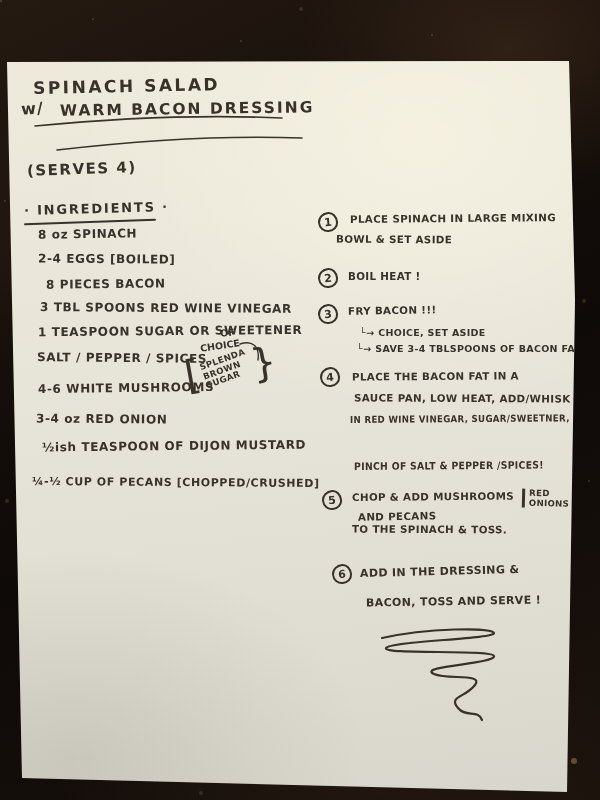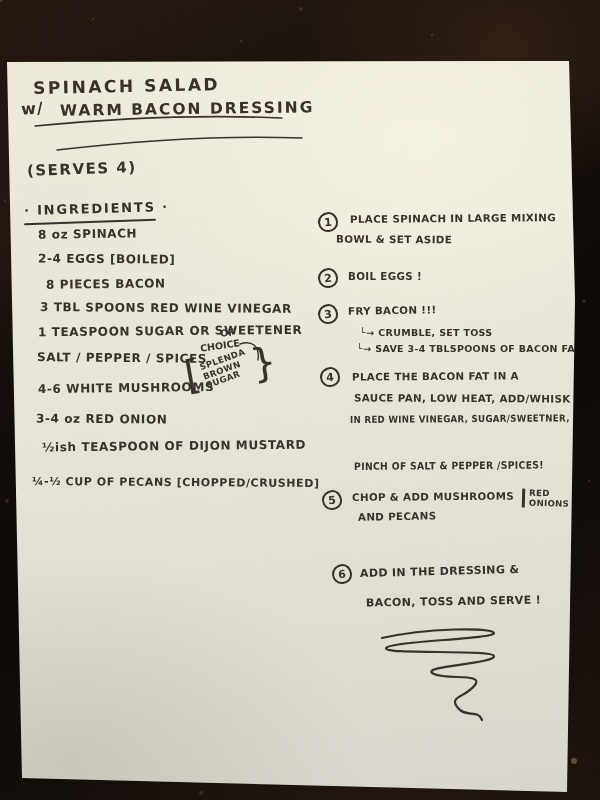--- a/index.html
+++ b/index.html
@@ -109,42 +109,43 @@
         <span>SUGAR</span>
       </span>
       <span class="brack-glyph">}</span>
     </div>
 
     <div class="stepnum" style="left:318px;top:212px;">1</div>
     <div class="hl step" style="left:350px;top:212px;transform:rotate(-.5deg);">PLACE SPINACH IN LARGE MIXING</div>
     <div class="hl step" style="left:336px;top:233px;transform:rotate(.4deg);">BOWL &amp; SET ASIDE</div>
 
     <div class="stepnum" style="left:318px;top:268px;">2</div>
-    <div class="hl step" style="left:348px;top:270px;">BOIL EGGS !</div>
+    <div class="hl step" style="left:348px;top:270px;">BOIL HEAT !</div>
 
     <div class="stepnum" style="left:318px;top:304px;">3</div>
     <div class="hl step" style="left:348px;top:304px;transform:rotate(-1deg);">FRY BACON !!!</div>
     <div class="hl sub" style="left:360px;top:327px;">
-      <span class="elbow">└→</span><span>CRUMBLE, SET TOSS</span>
+      <span class="elbow">└→</span><span>CHOICE, SET ASIDE</span>
     </div>
     <div class="hl sub" style="left:357px;top:343px;">
       <span class="elbow">└→</span><span>SAVE 3-4 TBLSPOONS OF BACON FAT</span>
     </div>
 
     <div class="stepnum" style="left:320px;top:367px;">4</div>
     <div class="hl step" style="left:352px;top:370px;transform:rotate(-.4deg);">PLACE THE BACON FAT IN A</div>
     <div class="hl step" style="left:354px;top:392px;transform:rotate(.3deg);">SAUCE PAN, LOW HEAT, ADD/WHISK</div>
     <div class="hl step squeeze" style="left:350px;top:414px;font-size:9.6px;">IN RED WINE VINEGAR, SUGAR/SWEETNER,</div>
     <div class="hl step squeeze" style="left:354px;top:460px;">PINCH OF SALT &amp; PEPPER /SPICES!</div>
 
     <div class="stepnum" style="left:322px;top:490px;">5</div>
     <div class="hl step" style="left:352px;top:490px;transform:rotate(-.5deg);">
       <span>CHOP &amp; ADD MUSHROOMS</span><span class="insert"><span>RED</span><span>ONIONS</span></span>
     </div>
     <div class="hl step" style="left:358px;top:510px;transform:rotate(-1deg);">AND PECANS</div>
+    <div class="hl step" style="left:352px;top:523px;transform:rotate(.3deg);">TO THE SPINACH &amp; TOSS.</div>
 
     <div class="stepnum" style="left:332px;top:564px;">6</div>
     <div class="hl step" style="left:360px;top:565px;font-size:11px;transform:rotate(-1.5deg);">ADD IN THE DRESSING &amp;</div>
     <div class="hl step" style="left:366px;top:595px;font-size:11px;transform:rotate(-1deg);">BACON, TOSS AND SERVE !</div>
 
     <svg class="inkline" style="position:absolute;left:372px;top:624px;" width="140" height="100" viewBox="0 0 140 100">
       <path d="M10 14 C 55 4, 120 3, 122 9 C 124 15, 18 17, 14 24
                C 10 31, 120 25, 122 32 C 124 40, 44 42, 62 50
                C 76 56, 112 49, 103 61 C 93 74, 76 72, 86 84
                C 94 94, 106 85, 110 96" stroke-width="2.2"></path>

